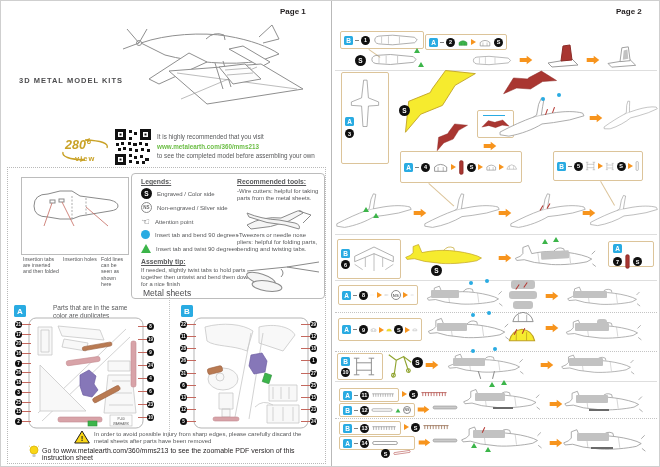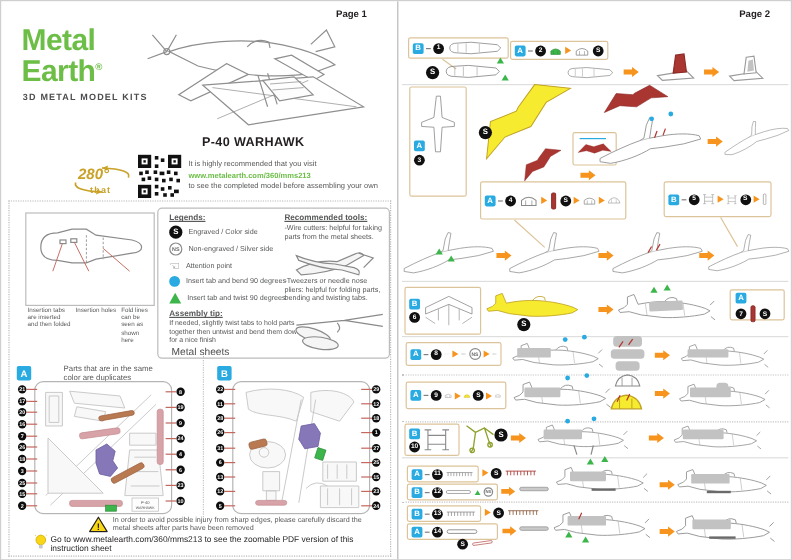--- a/index.html
+++ b/index.html
@@ -119,51 +119,46 @@
         <rect x="2" y="1" width="4" height="16" rx="1.5"></rect>
       </symbol>
   </defs>
 </svg>
 
 <div id="stage">
   <div class="vdiv"></div>
 
   <div class="abs b dark" style="left:279px;top:6px;font-size:8px">Page 1</div>
 
-  <div class="abs" style="left:17px;top:22px;line-height:22px;font-size:25px;font-weight:bold;color:#6cbe46;letter-spacing:-0.5px">
-    <div>Metal</div>
-    <div style="white-space:nowrap"><span>Earth</span><span style="font-size:8px;vertical-align:super">®</span></div>
-  </div>
   <div class="abs b" style="left:18px;top:75px;font-size:7.5px;letter-spacing:1px;color:#4d4d4f">3D METAL MODEL KITS</div>
 
   <svg class="abs so" style="left:110px;top:8px" width="202" height="102" viewBox="0 0 202 102">
     <g stroke="#8f8f8f" fill="#fff">
       <circle cx="28" cy="34" r="2.5"></circle>
       <path d="M28,34 L16,20 M28,34 L12,40 M28,34 L36,20" fill="none"></path>
       <path d="M30,34 C55,25 92,23 116,27 C140,31 158,38 168,45 L149,52 C120,57 80,53 54,46 Z"></path>
       <path d="M148,28 L161,16 L168,30 L152,34"></path>
       <path d="M78,44 L38,70 L48,75 L96,53 Z"></path>
       <path d="M118,40 L150,58 L159,53 L132,37 Z"></path>
       <path d="M95,30 Q103,22 113,26 L114,31" fill="none"></path>
       <path d="M58,62 L150,55 L192,80 L96,95 Z"></path>
       <path d="M66,64 L186,80 M70,90 L146,58" stroke-width="0.6" fill="none"></path>
       <path d="M112,52 L120,78 M104,54 L112,80"></path>
       <path d="M108,58 L134,55 L150,70 L122,75 Z" fill="#fdfdfd"></path>
       <path d="M114,61 L140,59 M116,66 L142,64" stroke-width="0.6" fill="none"></path>
     </g>
   </svg>
-  <div class="abs b dark" style="left:115px;top:112px;width:190px;text-align:center;font-size:10.5px;letter-spacing:0.3px">P-40 WARHAWK</div>
 
   <div class="abs" style="left:56px;top:131px;width:56px;height:36px">
     <svg width="56" height="36" viewBox="0 0 56 36" style="position:absolute;left:0;top:0">
       <path d="M6,20 Q4,27 28,28 M50,16 Q53,9 28,8" stroke="#c9a227" stroke-width="1.4" fill="none"></path>
       <path d="M28,28 l-5,2 l1,-4 Z M28,8 l5,-2 l-1,4 Z" fill="#c9a227"></path>
     </svg>
     <div style="position:absolute;left:8px;top:6px;font-size:12.5px;font-weight:bold;font-style:italic;color:#c9a227">280°</div>
-    <div style="position:absolute;left:18px;top:22px;font-size:7.5px;font-weight:bold;color:#c9a227;letter-spacing:1px">that</div>
+    <div style="position:absolute;left:18px;top:22px;font-size:7.5px;font-weight:bold;color:#c9a227;letter-spacing:1px">view</div>
   </div>
 
   <svg class="abs" style="left:113px;top:127px" width="38" height="38" viewBox="0 0 38 38">
     <rect width="38" height="38" fill="#fff"></rect>
     <g fill="#111">
       <rect x="1" y="1" width="11" height="11"></rect>
         <rect x="26" y="1" width="11" height="11"></rect>
         <rect x="1" y="26" width="11" height="11"></rect>
       <rect x="15" y="2" width="3" height="3"></rect>
         <rect x="20" y="4" width="3" height="3"></rect>

